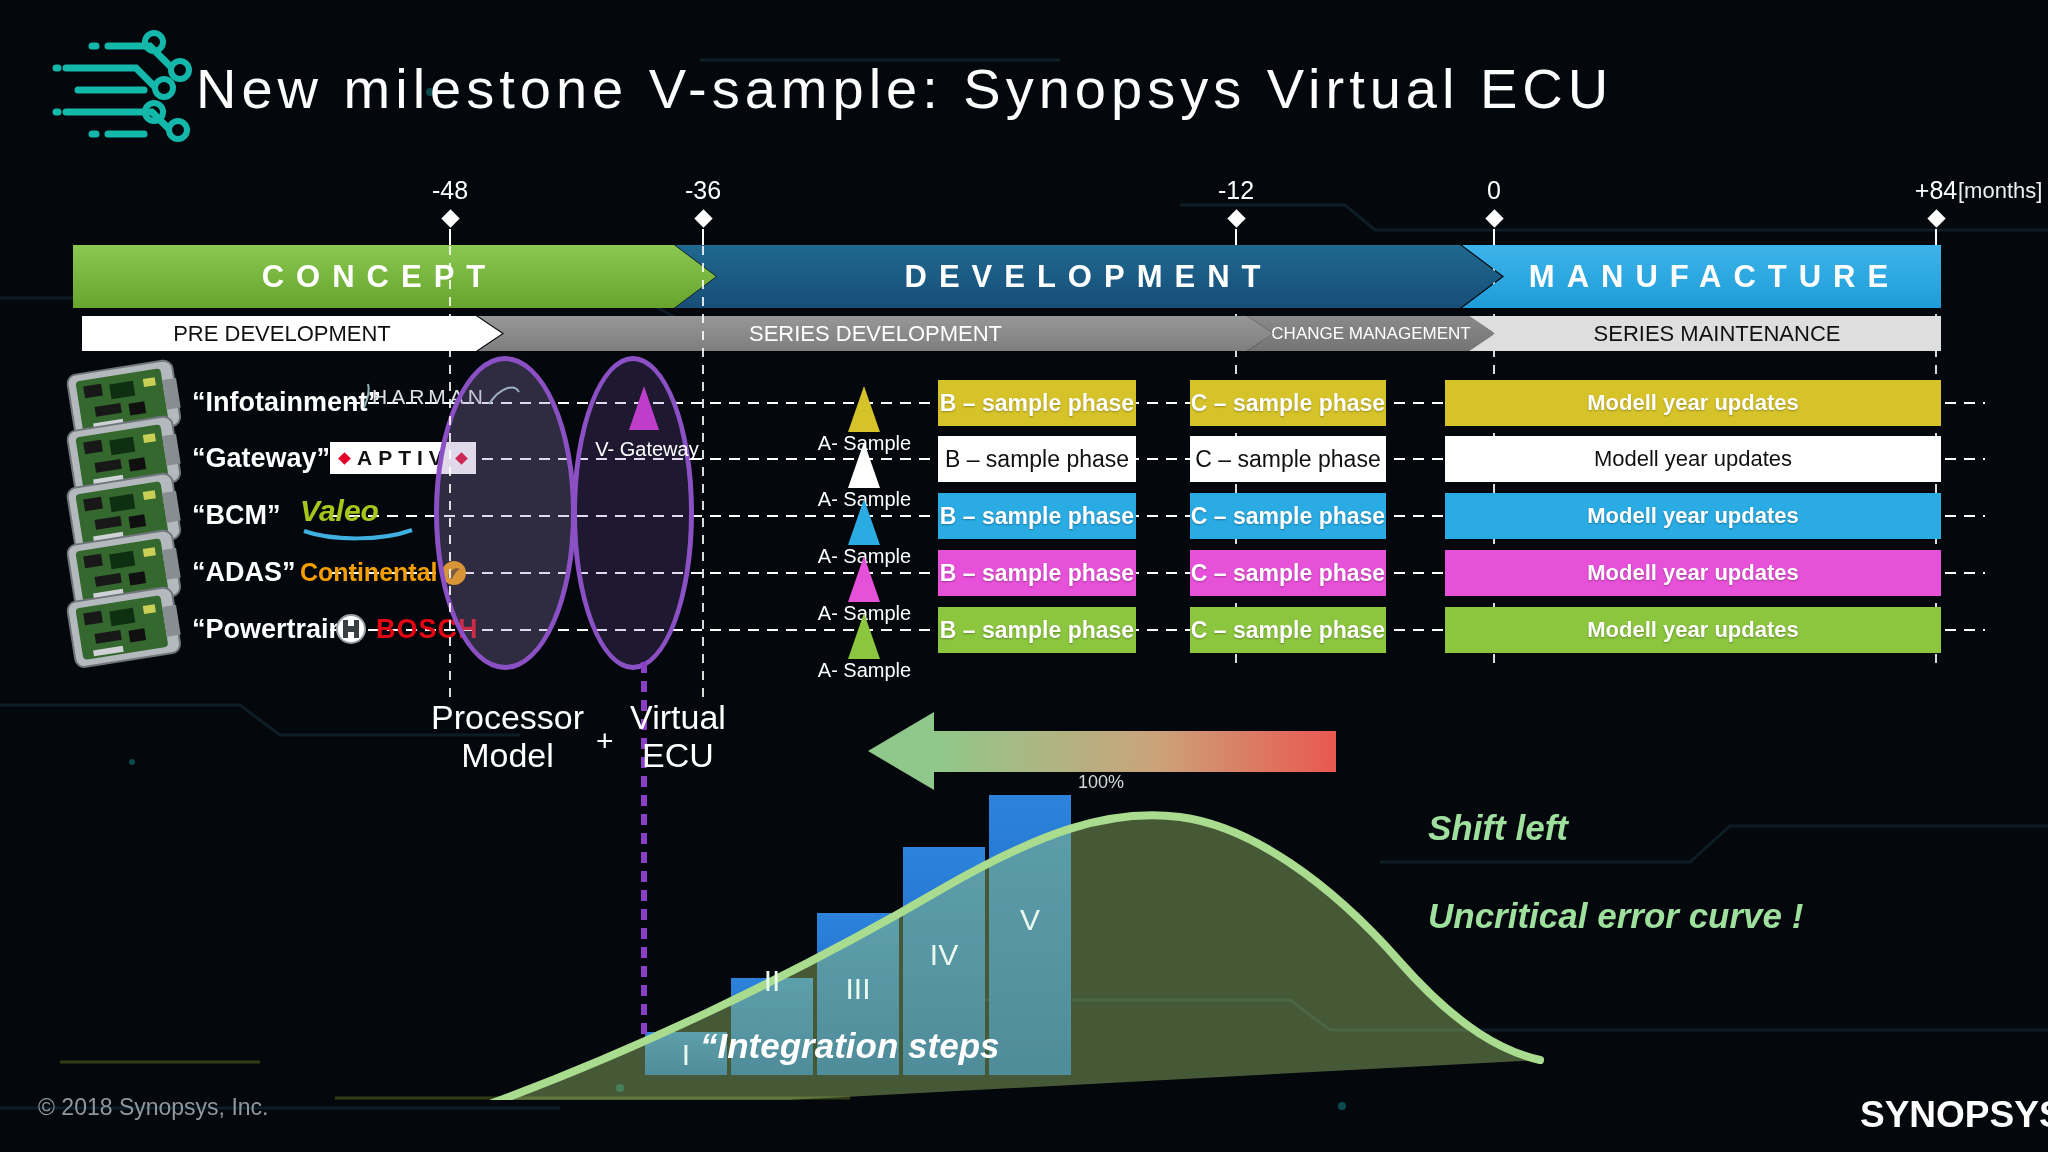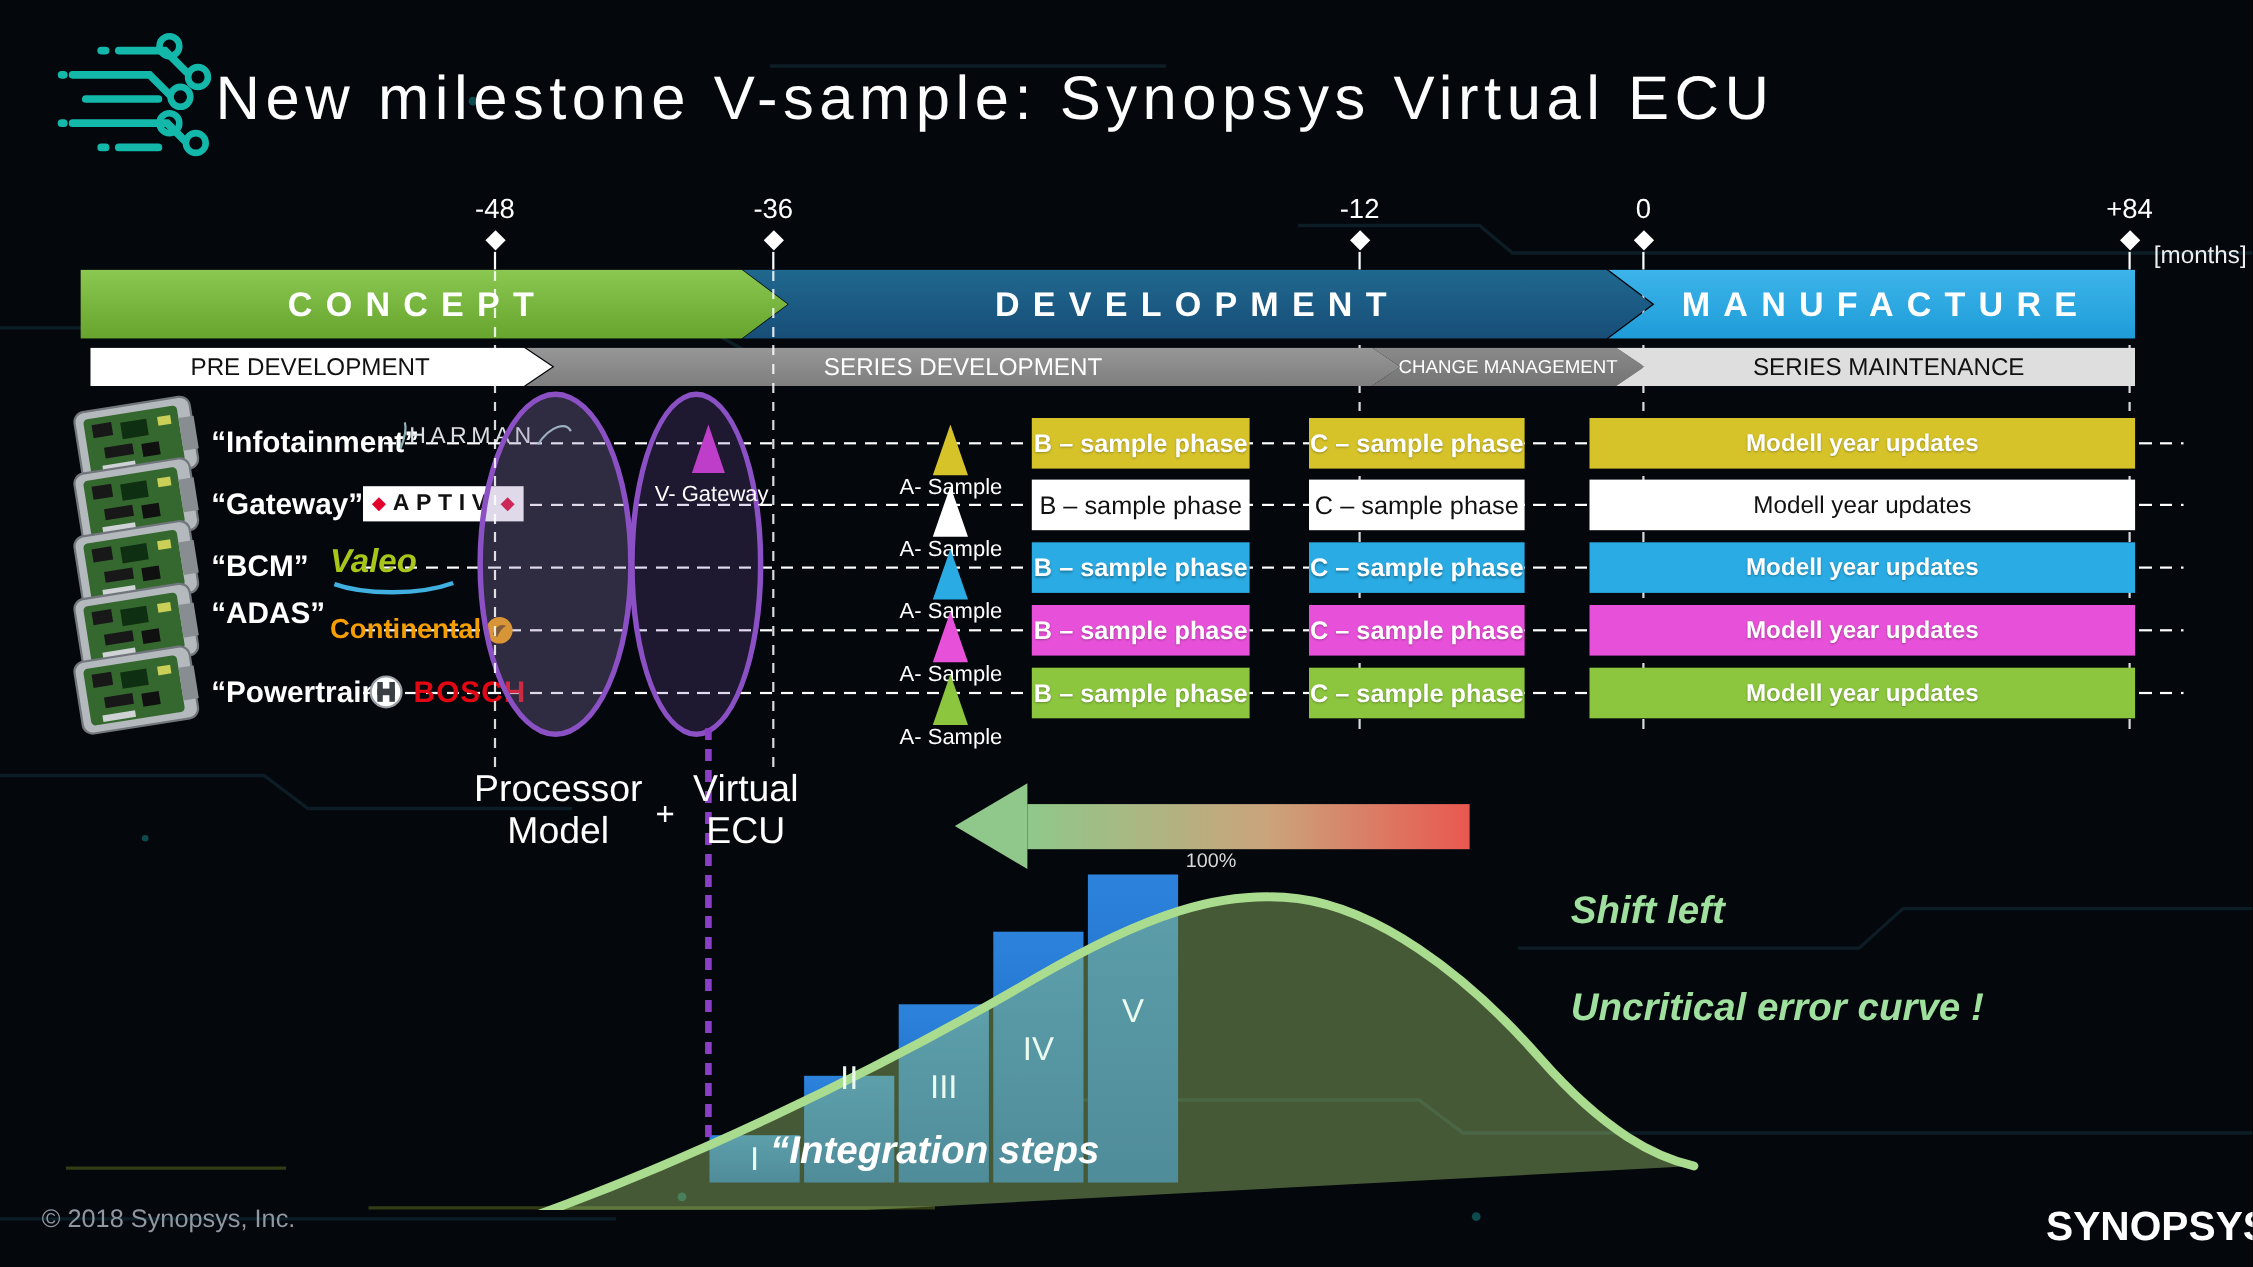--- a/index.html
+++ b/index.html
@@ -7,21 +7,21 @@
          background:#04070c;font-family:"Liberation Sans",sans-serif;color:#fff;}
   .abs{position:absolute;}
   
   #bgdeco{position:absolute;left:0;top:0;z-index:0;}
   
   .title{left:196px;top:56px;font-size:56px;letter-spacing:5px;color:#fdfdfd;white-space:nowrap;z-index:4;}
   
   .tick-label{top:176px;width:140px;text-align:center;font-size:25px;color:#fff;z-index:4;}
   .tick-diamond{top:212px;width:13px;height:13px;background:#fff;transform:rotate(45deg);z-index:4;}
   .tick-stem{top:229px;width:2px;height:16px;background:#fff;z-index:4;}
-  .months{left:1958px;top:178px;font-size:22px;color:#eee;z-index:4;margin-top:41px;}
+  .months{left:1958px;top:178px;font-size:22px;color:#eee;z-index:4;}
   .vline{width:2px;background:repeating-linear-gradient(180deg,rgba(255,255,255,.85) 0 9px,transparent 9px 17px);}
   .vlong{top:246px;height:452px;z-index:3;}
   .vshort{top:246px;height:424px;z-index:1;}
   
   .phase{top:245px;height:63px;display:flex;align-items:center;justify-content:center;
          font-weight:bold;font-size:31px;letter-spacing:12px;color:#fff;z-index:2;}
   .ph-concept{left:73px;width:643px;background:linear-gradient(180deg,#8bc852,#66a42e);
       clip-path:polygon(0 0,calc(100% - 42px) 0,100% 50%,calc(100% - 42px) 100%,0 100%);padding-right:30px;box-sizing:border-box;}
   .ph-dev{left:675px;width:827px;background:linear-gradient(180deg,#20688f,#174e78);
       clip-path:polygon(42px 50%,0 0,calc(100% - 42px) 0,100% 50%,calc(100% - 42px) 100%,0 100%);}
@@ -239,21 +239,21 @@
   <div class="abs tri" style="top:499px;border-bottom:46px solid #2aabe3"></div>
   <div class="abs a-label" style="top:545px">A- Sample</div>
   <div class="abs bar b bg-cyan" style="top:493px">B – sample phase</div>
   <div class="abs bar c bg-cyan" style="top:493px">C – sample phase</div>
   <div class="abs bar m bg-cyan" style="top:493px">Modell year updates</div>
 
   <div class="abs row-dash" style="top:572px"></div>
   <svg class="abs ecu" style="top:530px">
       <use href="#ecu-sym"></use>
     </svg>
-  <div class="abs row-name" style="top:542px">“ADAS”</div>
+  <div class="abs row-name" style="top:557px">“ADAS”</div>
   <div class="abs brand" style="left:300px;top:558px">
     <span class="conti-text">Continental</span>
     <svg width="28" height="28" viewBox="0 0 28 28" style="margin-left:2px">
       <circle cx="14" cy="14" r="12" fill="#f59e00"></circle>
       <path d="M8,18 C10,10 16,8 20,10 C16,12 14,16 12,20 Z" fill="#7a4d00"></path>
     </svg>
   </div>
   <div class="abs tri" style="top:556px;border-bottom:46px solid #e750d8"></div>
   <div class="abs a-label" style="top:602px">A- Sample</div>
   <div class="abs bar b bg-magenta" style="top:550px">B – sample phase</div>

